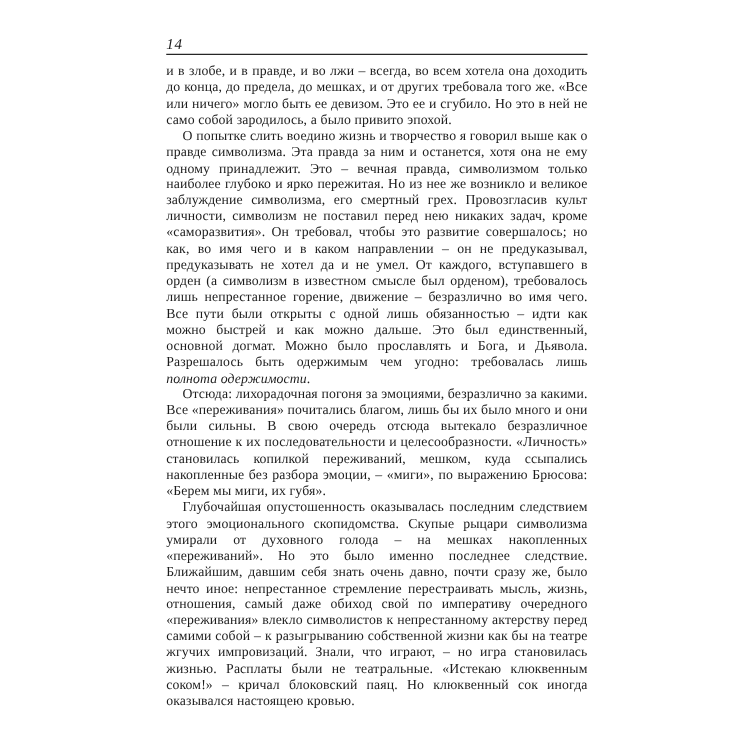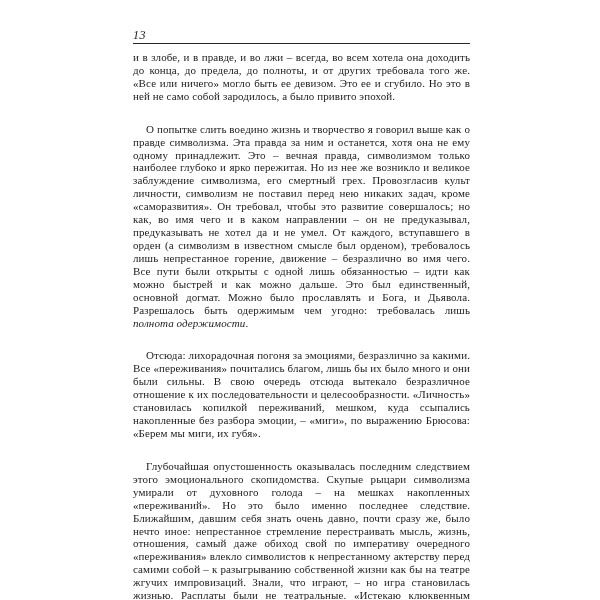--- a/index.html
+++ b/index.html
@@ -55,33 +55,32 @@
     line-height: 12.92px;
     text-align: justify;
     letter-spacing: 0.1px;
   }
   .body-text p {
     margin: 0;
     padding: 0;
   }
   .body-text p.indent {
     text-indent: 13px;
-    margin-top: 20px;
   }
   .italic {
     font-style: italic;
   }
 </style>
 </head>
 <body>
 
 <div class="page">
   <header class="running-head">
-    <span class="page-number">13</span>
+    <span class="page-number">14</span>
   </header>
   <hr class="head-rule">
   <main class="body-text">
-      <p><span>и в злобе, и в правде, и во лжи – всегда, во всем хотела она доходить до конца, до предела, до полноты, и от других требовала того же. «Все или ничего» могло быть ее девизом. Это ее и сгубило. Но это в ней не само собой зародилось, а было привито эпохой.</span></p>
+      <p><span>и в злобе, и в правде, и во лжи – всегда, во всем хотела она доходить до конца, до предела, до мешках, и от других требовала того же. «Все или ничего» могло быть ее девизом. Это ее и сгубило. Но это в ней не само собой зародилось, а было привито эпохой.</span></p>
       <p class="indent"><span>О попытке слить воедино жизнь и творчество я говорил выше как о правде символизма. Эта правда за ним и останется, хотя она не ему одному принадлежит. Это – вечная правда, символизмом только наиболее глубоко и ярко пережитая. Но из нее же возникло и великое заблуждение символизма, его смертный грех. Провозгласив культ личности, символизм не поставил перед нею никаких задач, кроме «саморазвития». Он требовал, чтобы это развитие совершалось; но как, во имя чего и в каком направлении – он не предуказывал, предуказывать не хотел да и не умел. От каждого, вступавшего в орден (а символизм в известном смысле был орденом), требовалось лишь непрестанное горение, движение – безразлично во имя чего. Все пути были открыты с одной лишь обязанностью – идти как можно быстрей и как можно дальше. Это был единственный, основной догмат. Можно было прославлять и Бога, и Дьявола. Разрешалось быть одержимым чем угодно: требовалась лишь </span><span class="italic">полнота одержимости</span><span>.</span></p>
       <p class="indent"><span>Отсюда: лихорадочная погоня за эмоциями, безразлично за какими. Все «переживания» почитались благом, лишь бы их было много и они были сильны. В свою очередь отсюда вытекало безразличное отношение к их последовательности и целесообразности. «Личность» становилась копилкой переживаний, мешком, куда ссыпались накопленные без разбора эмоции, – «миги», по выражению Брюсова: «Берем мы миги, их губя».</span></p>
       <p class="indent"><span>Глубочайшая опустошенность оказывалась последним следствием этого эмоционального скопидомства. Скупые рыцари символизма умирали от духовного голода – на мешках накопленных «переживаний». Но это было именно последнее следствие. Ближайшим, давшим себя знать очень давно, почти сразу же, было нечто иное: непрестанное стремление перестраивать мысль, жизнь, отношения, самый даже обиход свой по императиву очередного «переживания» влекло символистов к непрестанному актерству перед самими собой – к разыгрыванию собственной жизни как бы на театре жгучих импровизаций. Знали, что играют, – но игра становилась жизнью. Расплаты были не театральные. «Истекаю клюквенным соком!» – кричал блоковский паяц. Но клюквенный сок иногда оказывался настоящею кровью.</span></p>
     </main>
 </div>
 
 </body></html>

